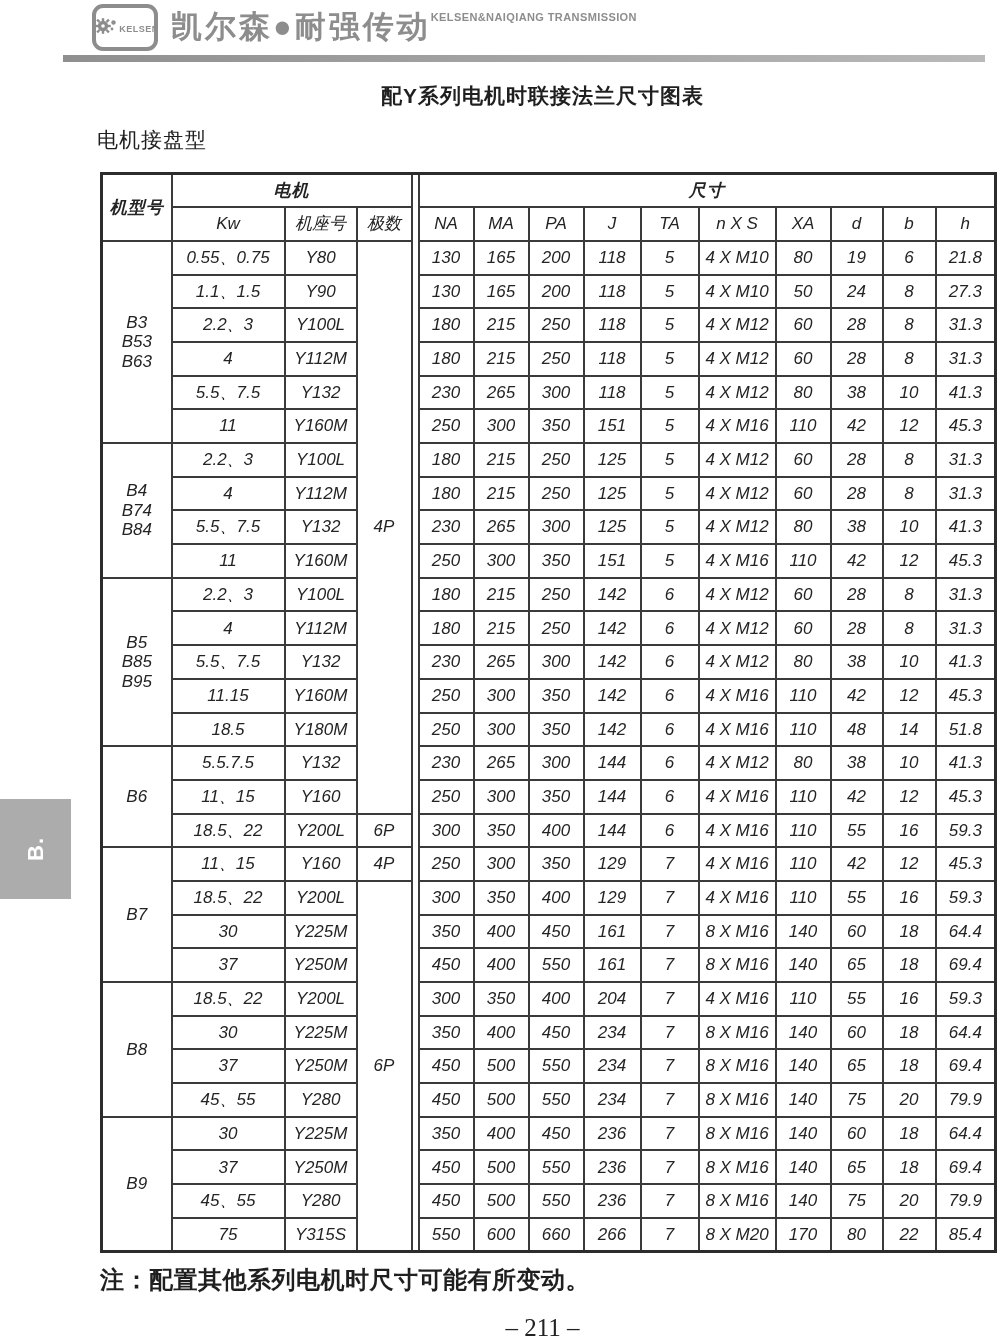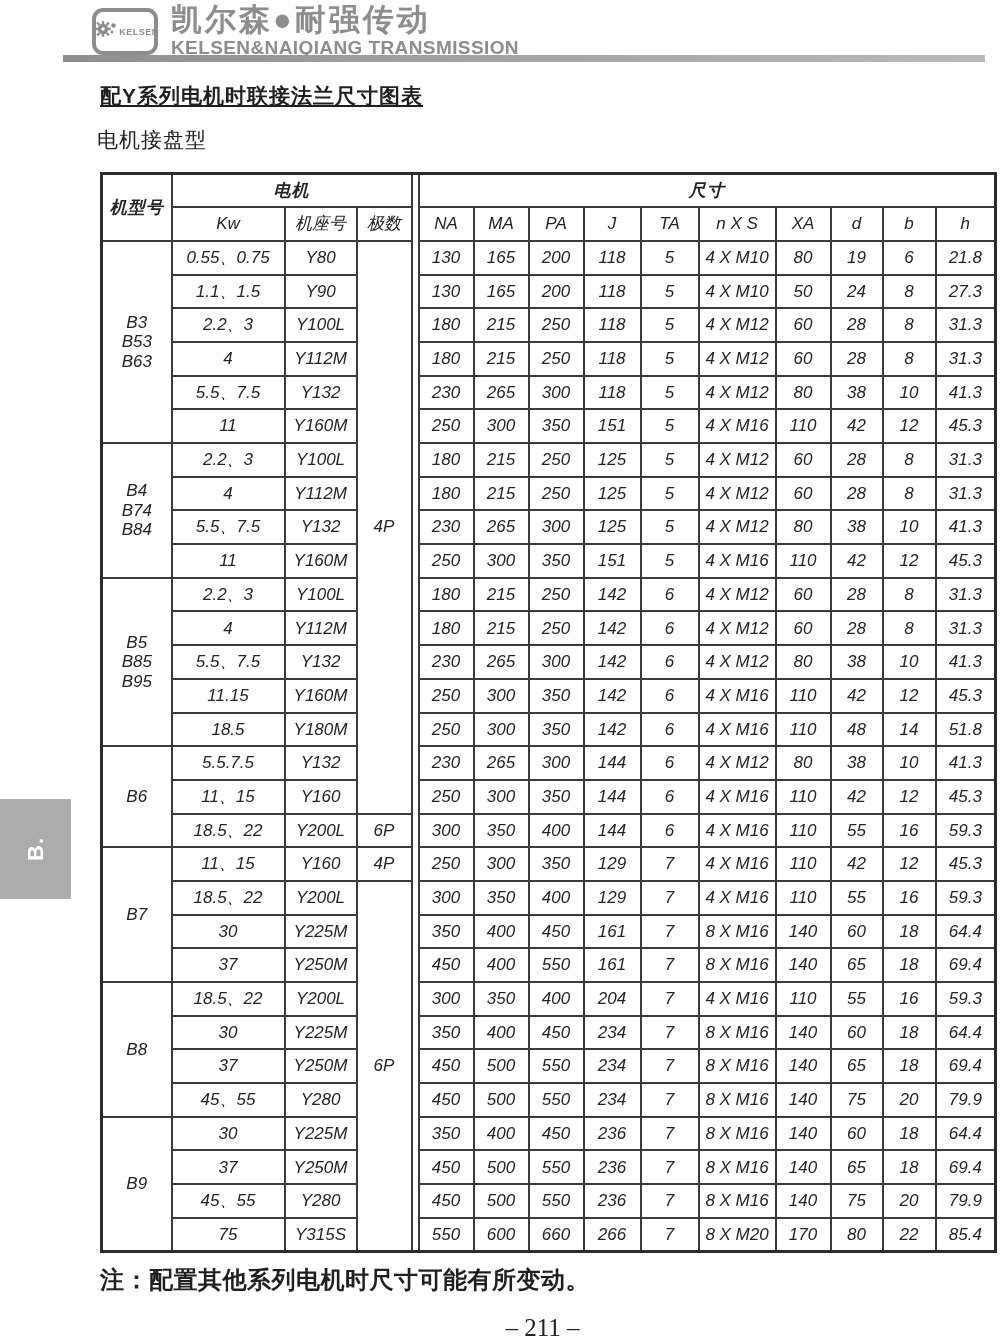--- a/index.html
+++ b/index.html
@@ -35,56 +35,56 @@
     padding-top: 2px;
   }
   .badge-label {
     font-size: 9px;
     font-weight: bold;
     color: #8d8d8d;
     letter-spacing: 0.5px;
     line-height: 1;
     margin-top: 1px;
   }
-  .brand-text { display: flex; flex-direction: column; }
+  .brand-text { display: flex; flex-direction: row; }
   .brand-cn {
     font-size: 31px;
     font-weight: bold;
     color: #8d8d8d;
     letter-spacing: 3px;
     line-height: 1.05;
     white-space: nowrap;
   }
   .brand-en {
-    font-size: 19px;
+    font-size: 11px;
     font-weight: bold;
     color: #8d8d8d;
     letter-spacing: 0.4px;
     white-space: nowrap;
   }
   .brand-rule {
     position: absolute;
     top: 55px;
     left: 63px;
     width: 922px;
     height: 7px;
     background: linear-gradient(to right, #8f8f8f, #b9b9b9);
   }
 
   
   .doc-title {
     position: absolute;
     top: 82px;
     left: 100px;
     width: 885px;
+    text-align: center;
     font-size: 21px;
     font-weight: bold;
     letter-spacing: 1px;
     color: #1f1f1f;
-    text-decoration: underline;
   }
   .section-title {
     position: absolute;
     top: 126px;
     left: 97px;
     font-size: 21px;
     font-weight: normal;
     letter-spacing: 1px;
     color: #1f1f1f;
   }

